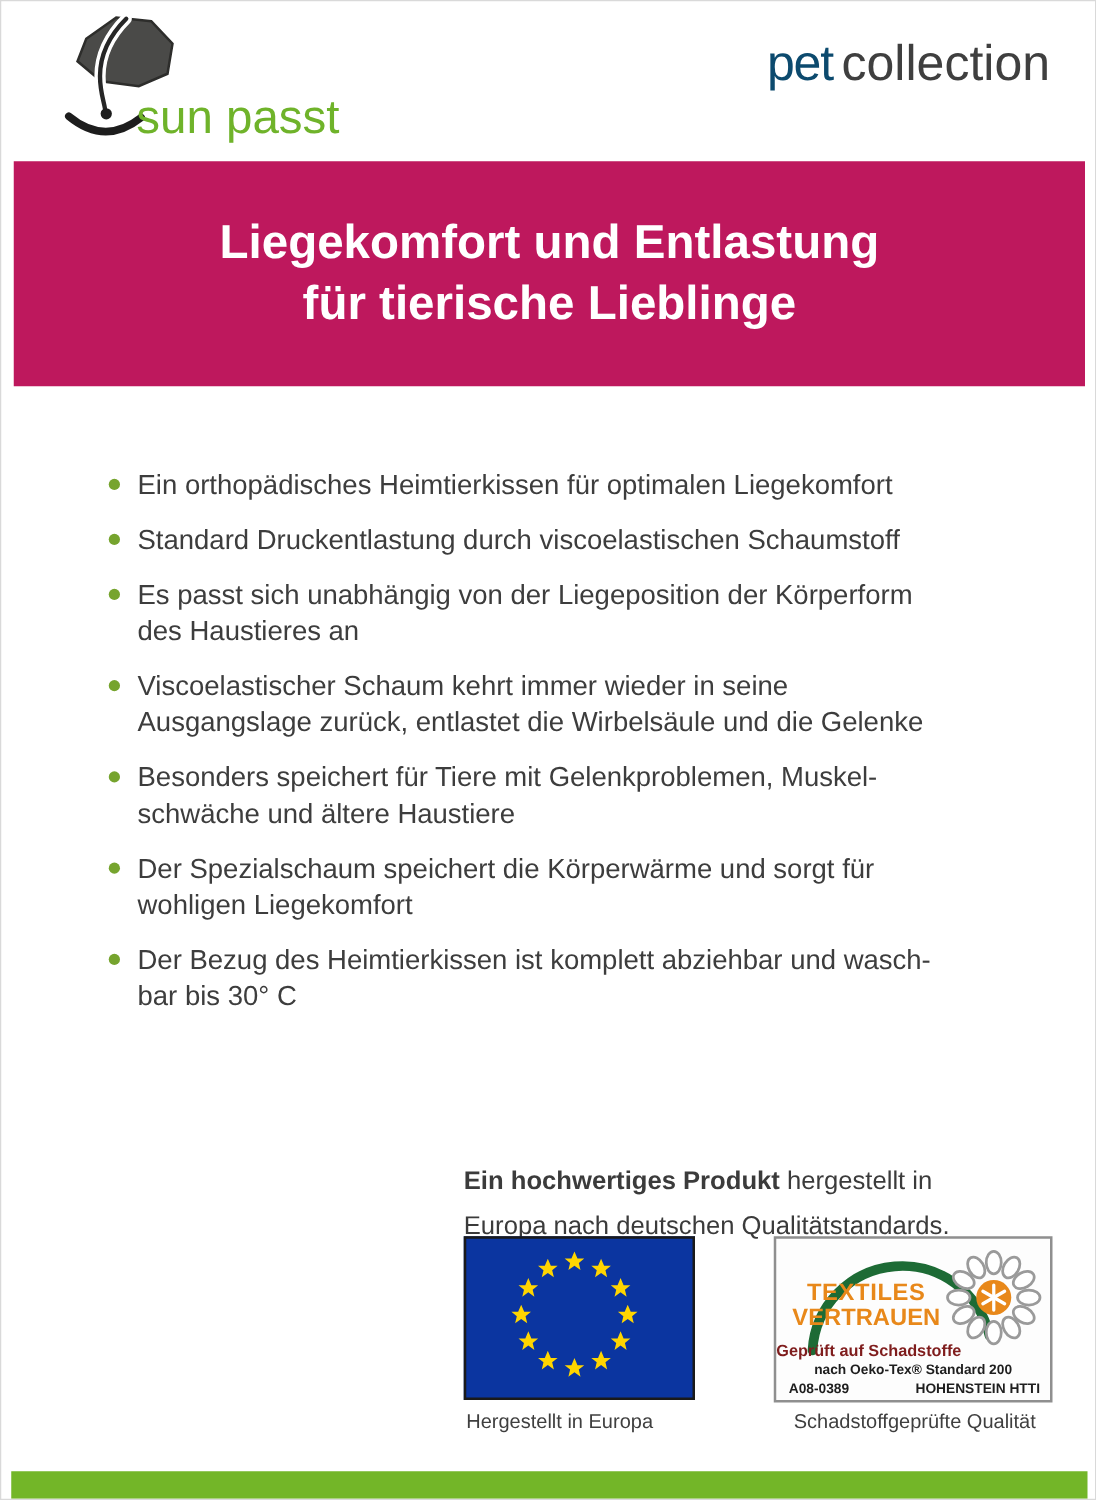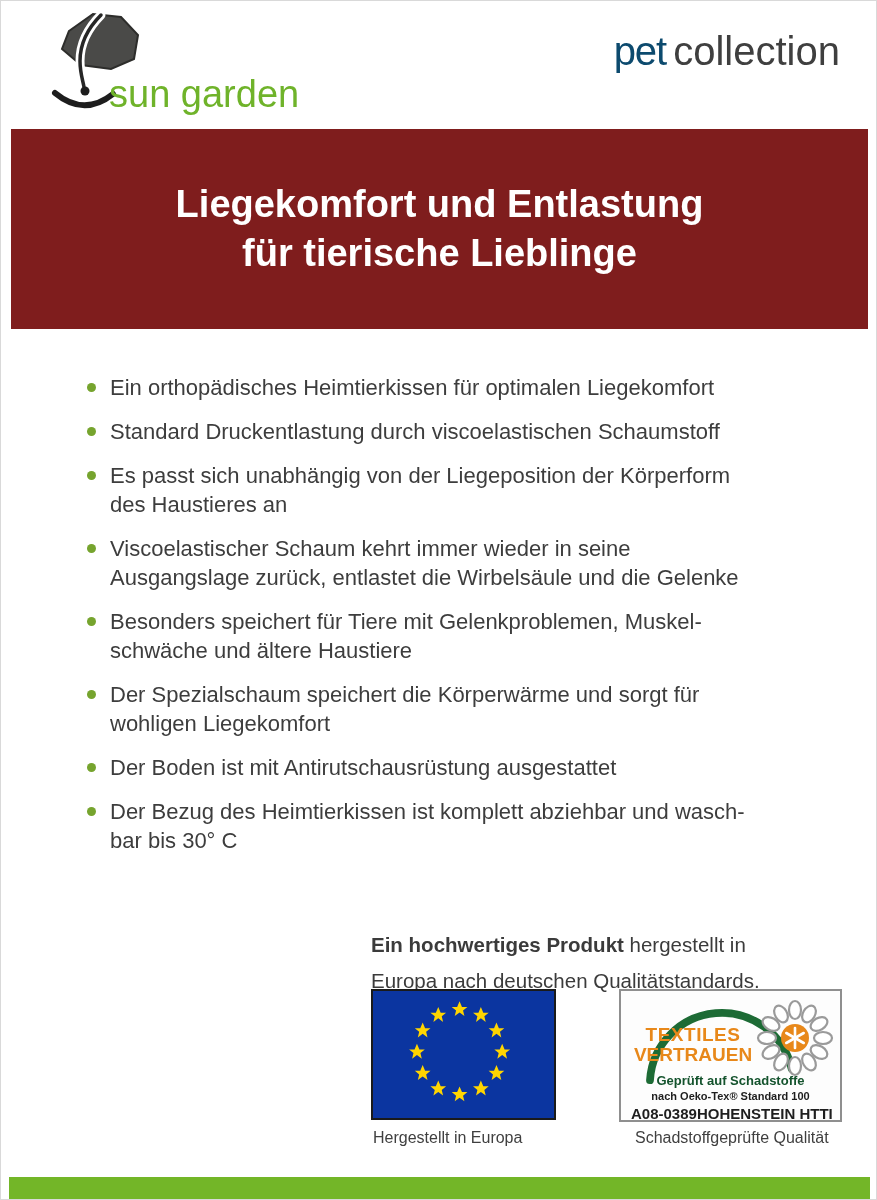--- a/index.html
+++ b/index.html
@@ -22,22 +22,22 @@
     white-space:nowrap;
   }
   .collection-logo{
     position:absolute;right:36px;top:28px;
     display:flex;align-items:baseline;white-space:nowrap;
   }
   .collection-bold{font-size:40px;font-weight:400;color:#0c4a6e;letter-spacing:-1px;}
   .collection-rest{font-size:40px;font-weight:400;color:#3f3f3f;margin-left:7px;letter-spacing:0px;}
   
   .banner{
-    position:absolute;left:10px;top:128px;width:857px;height:200px;
-    background:#7f1d1d;
+    position:absolute;left:10px;top:128px;width:857px;height:180px;
+    background:#be185d;
     display:flex;align-items:center;justify-content:center;
   }
   .banner-title{
     color:#ffffff;font-weight:700;font-size:38px;line-height:49px;
     text-align:center;white-space:pre-line;letter-spacing:0px;
   }
   
   .feature-list{
     position:absolute;left:82px;top:372px;width:740px;
     list-style:none;margin:0;padding:0;
@@ -78,31 +78,31 @@
     background:#fdfdfd;border:2px solid #8f8f8f;box-sizing:border-box;
   }
   .oeko-arc{position:absolute;left:0;top:0;width:100%;height:100%;}
   .oeko-title{
     position:absolute;left:8px;top:34px;width:128px;text-align:center;
     color:#e8881a;font-weight:800;line-height:20px;
   }
   .oeko-title .t1{font-size:19px;letter-spacing:0.5px;display:block;}
   .oeko-title .t2{font-size:19px;letter-spacing:0px;display:block;}
   .oeko-gepruft{
-    position:absolute;left:0;top:82px;width:100%;text-align:center;
-    color:#14532d;font-weight:700;font-size:13px;white-space:nowrap;
+    position:absolute;left:0;top:82px;width:100%;
+    color:#7f1d1d;font-weight:700;font-size:13px;white-space:nowrap;
   }
   .oeko-nach{
     position:absolute;left:0;top:99px;width:100%;text-align:center;
     color:#1e1e1e;font-weight:600;font-size:11px;white-space:nowrap;
   }
   .oeko-row{
     position:absolute;left:10px;right:8px;top:114px;
     display:flex;justify-content:space-between;
-    color:#1e1e1e;font-weight:600;font-size:15px;white-space:nowrap;
+    color:#1e1e1e;font-weight:600;font-size:11px;white-space:nowrap;
   }
   .oeko-flower{position:absolute;right:4px;top:6px;width:82px;height:82px;}
   .oeko-caption{
     position:absolute;left:264px;top:140px;width:240px;
     font-size:16px;color:#3f3f3f;white-space:nowrap;
   }
   
   .bottom-bar{
     position:absolute;left:8px;bottom:0px;width:861px;height:22px;
     background:#73b628;
@@ -114,21 +114,21 @@
 <div class="page">
 
   <div class="brand-logo">
     <svg class="brand-umbrella" viewBox="0 0 110 112">
       <polygon points="30,24 54,7 82,10 99,28 95,52 72,62 42,58 23,42" fill="#4a4a48" stroke="#2d2d2b" stroke-width="2"></polygon>
       <path d="M 62 8 C 50 20, 41 36, 41 54 C 41 66, 44 74, 45 80" fill="none" stroke="#ffffff" stroke-width="9" stroke-linecap="round"></path>
       <path d="M 62 8 C 50 20, 41 36, 41 54 C 41 66, 44 74, 45 80" fill="none" stroke="#262626" stroke-width="3.5" stroke-linecap="round"></path>
       <circle cx="46" cy="84" r="4.5" fill="#1d1d1d"></circle>
       <path d="M 16 86 Q 45 110 74 87" fill="none" stroke="#1d1d1d" stroke-width="6" stroke-linecap="round"></path>
     </svg>
-    <span class="brand-name">sun garden</span>
+    <span class="brand-name">sun passt</span>
   </div>
 
   <div class="collection-logo">
     <span class="collection-bold">pet</span>
     <span class="collection-rest">collection</span>
   </div>
 
   <div class="banner">
     <div class="banner-title">Liegekomfort und Entlastung
 für tierische Lieblinge</div>
@@ -138,21 +138,20 @@
     <li>Ein orthopädisches Heimtierkissen für optimalen Liegekomfort</li>
     <li>Standard Druckentlastung durch viscoelastischen Schaumstoff</li>
     <li>Es passt sich unabhängig von der Liegeposition der Körperform
 des Haustieres an</li>
     <li>Viscoelastischer Schaum kehrt immer wieder in seine
 Ausgangslage zurück, entlastet die Wirbelsäule und die Gelenke</li>
     <li>Besonders speichert für Tiere mit Gelenkproblemen, Muskel-
 schwäche und ältere Haustiere</li>
     <li>Der Spezialschaum speichert die Körperwärme und sorgt für
 wohligen Liegekomfort</li>
-    <li>Der Boden ist mit Antirutschausrüstung ausgestattet</li>
     <li>Der Bezug des Heimtierkissen ist komplett abziehbar und wasch-
 bar bis 30° C</li>
   </ul>
 
   <div class="footer">
     <div class="quality-text"><b>Ein hochwertiges Produkt</b><span> hergestellt in
 Europa nach deutschen Qualitätstandards.</span></div>
   </div>
 
   <div class="badges">
@@ -202,21 +201,21 @@
           <line x1="41" y1="31" x2="41" y2="51"></line>
           <line x1="32.3" y1="36" x2="49.7" y2="46"></line>
           <line x1="32.3" y1="46" x2="49.7" y2="36"></line>
         </g>
       </svg>
       <div class="oeko-title">
         <span class="t1">TEXTILES</span>
         <span class="t2">VERTRAUEN</span>
       </div>
       <div class="oeko-gepruft">Geprüft auf Schadstoffe</div>
-      <div class="oeko-nach">nach Oeko-Tex® Standard 100</div>
+      <div class="oeko-nach">nach Oeko-Tex® Standard 200</div>
       <div class="oeko-row">
         <span>A08-0389</span>
         <span>HOHENSTEIN HTTI</span>
       </div>
     </div>
     <div class="oeko-caption">Schadstoffgeprüfte Qualität</div>
 
   </div>
 
   <div class="bottom-bar"></div>

